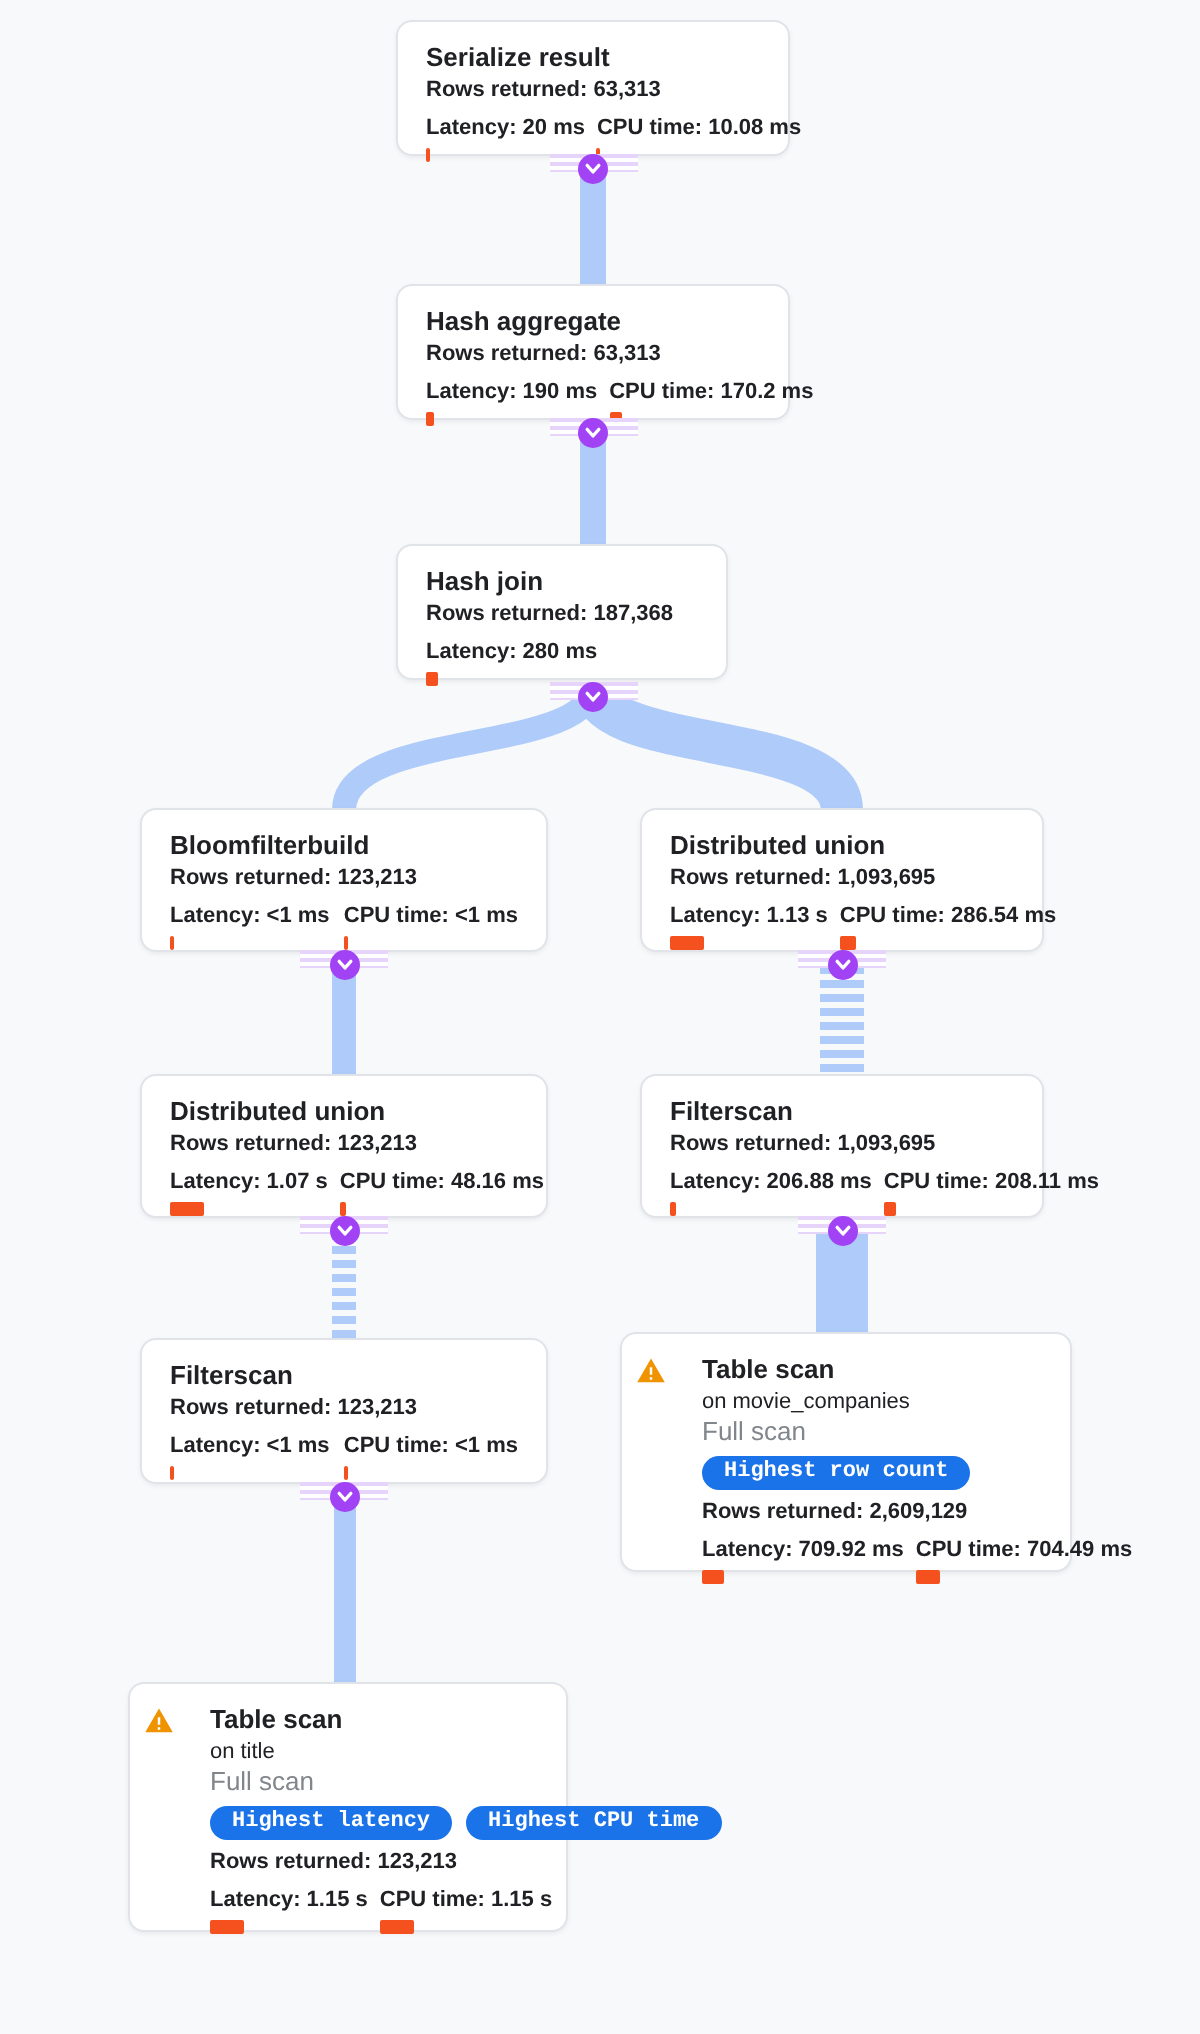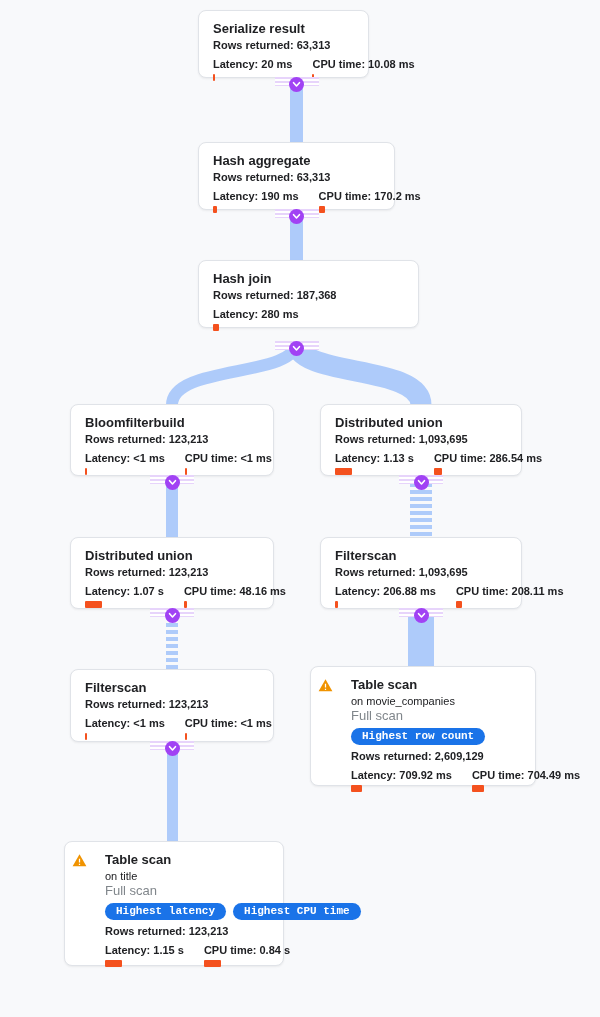--- a/index.html
+++ b/index.html
@@ -20,21 +20,21 @@
     box-shadow:0 1px 2px rgba(60,64,67,.08);cursor:pointer;}
   .card.ts{padding-left:40px;}
   .title{font-size:13px;line-height:17px;font-weight:700;color:var(--text);}
   .on-line{font-size:11px;line-height:14px;color:var(--text);margin-top:1px;}
   .on-line .tbl{font-weight:400;margin-left:3px;}
   .scan-type{font-size:13px;line-height:14px;color:var(--muted);margin-top:1px;}
   .badges{display:flex;gap:7px;margin-top:5px;margin-bottom:4px;}
   .badge{background:var(--badge_bg);color:var(--badge_text);font-size:11px;line-height:13px;
     font-weight:600;padding:2px 11px;border-radius:9px;white-space:nowrap;font-family:Liberation Mono, monospace;}
   .rows{font-size:11px;line-height:14px;font-weight:600;color:var(--text);margin-top:1px;}
-  .stats{display:grid;grid-template-columns:1fr 1fr;margin-top:6px;column-gap:20px;}
+  .stats{display:grid;grid-template-columns:1fr 1fr;margin-top:6px;column-gap:6px;}
   .stat-label{display:block;font-size:11px;line-height:13px;font-weight:600;
     color:var(--text);white-space:nowrap;}
   .bar{display:block;height:7px;background:var(--bar);margin-top:3px;border-radius:1px;}
   .warn-icon{position:absolute;left:7px;top:11px;width:15px;height:15px;}
   .band{position:absolute;z-index:4;width:44px;height:9px;
     background:repeating-linear-gradient(180deg,var(--band_stripe) 0 2px,#ffffff 2px 4px);}
   .node{position:absolute;z-index:5;width:15px;height:15px;border-radius:50%;
     background:var(--node);display:flex;align-items:center;justify-content:center;cursor:pointer;}
 </style>
 </head>
@@ -45,21 +45,21 @@
     <div class="edge solid" style="left: 290px; top: 210px; width: 13px; height: 64px;"></div>
     <div class="edge solid" style="left: 166px; top: 476px; width: 12px; height: 61px;"></div>
     <div class="edge striped" style="left: 166px; top: 609px; width: 12px; height: 60px;"></div>
     <div class="edge solid" style="left: 166.5px; top: 742px; width: 11px; height: 99px;"></div>
     <div class="edge striped" style="left: 410px; top: 476px; width: 22px; height: 61px;"></div>
     <div class="edge solid" style="left: 408px; top: 609px; width: 26px; height: 57px;"></div>
     <svg width="600" height="1017" class="curves">
       <path d="M296.5 342 C296.5 378 172 364 172 405" fill="none" stroke="#aecbfa" stroke-width="12"></path>
       <path d="M296.5 342 C296.5 378 421 364 421 405" fill="none" stroke="#aecbfa" stroke-width="21"></path>
     </svg>
-    <div class="card" style="left: 198px; top: 10px; width: 171px; height: 68px;">
+    <div class="card" style="left: 198px; top: 10px; width: 197px; height: 68px;">
       <div class="title">Serialize result</div>
       <div class="rows">Rows returned: 63,313</div>
       <div class="stats">
         <div class="stat">
           <span class="stat-label">Latency: 20 ms</span>
           <span class="bar" style="width: 2px;"></span>
         </div>
         <div class="stat">
           <span class="stat-label">CPU time: 10.08 ms</span>
           <span class="bar" style="width: 2px;"></span>
@@ -85,21 +85,21 @@
           <span class="bar" style="width: 6px;"></span>
         </div>
       </div>
     </div>
     <div class="band" style="left: 274.5px; top: 209px;"></div>
     <div class="node" style="left: 289px; top: 209px;">
       <svg viewBox="0 0 15 15" width="11" height="11">
         <polyline points="3.5,5 7.5,9.5 11.5,5" fill="none" stroke="#fff" stroke-width="2.2" stroke-linecap="round" stroke-linejoin="round"></polyline>
       </svg>
     </div>
-    <div class="card" style="left: 198px; top: 260px; width: 221px; height: 68px;">
+    <div class="card" style="left: 198px; top: 272px; width: 166px; height: 68px;">
       <div class="title">Hash join</div>
       <div class="rows">Rows returned: 187,368</div>
       <div class="stats">
         <div class="stat">
           <span class="stat-label">Latency: 280 ms</span>
           <span class="bar" style="width: 6px;"></span>
         </div>
       </div>
     </div>
     <div class="band" style="left: 274.5px; top: 341px;"></div>
@@ -180,21 +180,21 @@
         <span class="badge">Highest latency</span>
         <span class="badge">Highest CPU time</span>
       </div>
       <div class="rows">Rows returned: 123,213</div>
       <div class="stats">
         <div class="stat">
           <span class="stat-label">Latency: 1.15 s</span>
           <span class="bar" style="width: 17px;"></span>
         </div>
         <div class="stat">
-          <span class="stat-label">CPU time: 0.84 s</span>
+          <span class="stat-label">CPU time: 1.15 s</span>
           <span class="bar" style="width: 17px;"></span>
         </div>
       </div>
     </div>
     <div class="card" style="left: 320px; top: 404px; width: 202px; height: 72px;">
       <div class="title">Distributed union</div>
       <div class="rows">Rows returned: 1,093,695</div>
       <div class="stats">
         <div class="stat">
           <span class="stat-label">Latency: 1.13 s</span>

